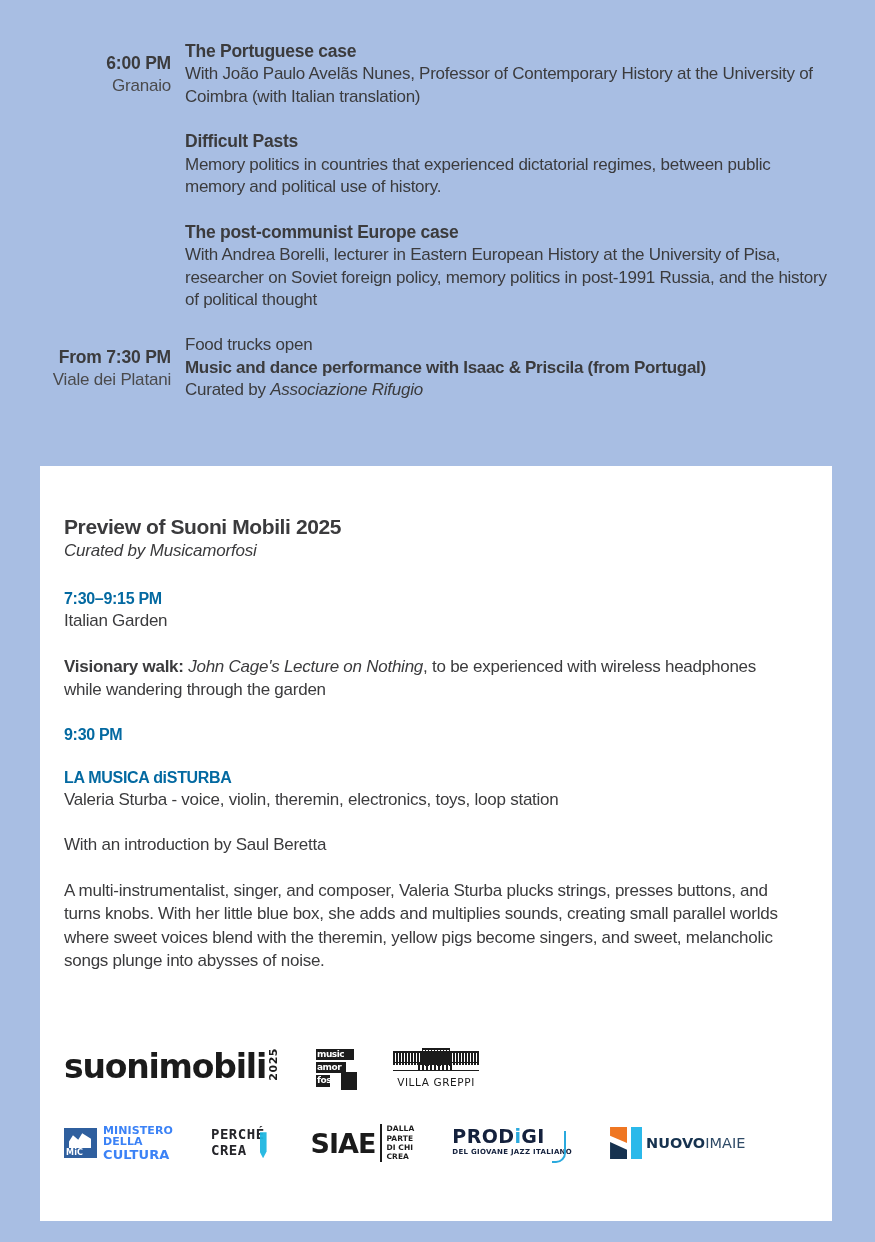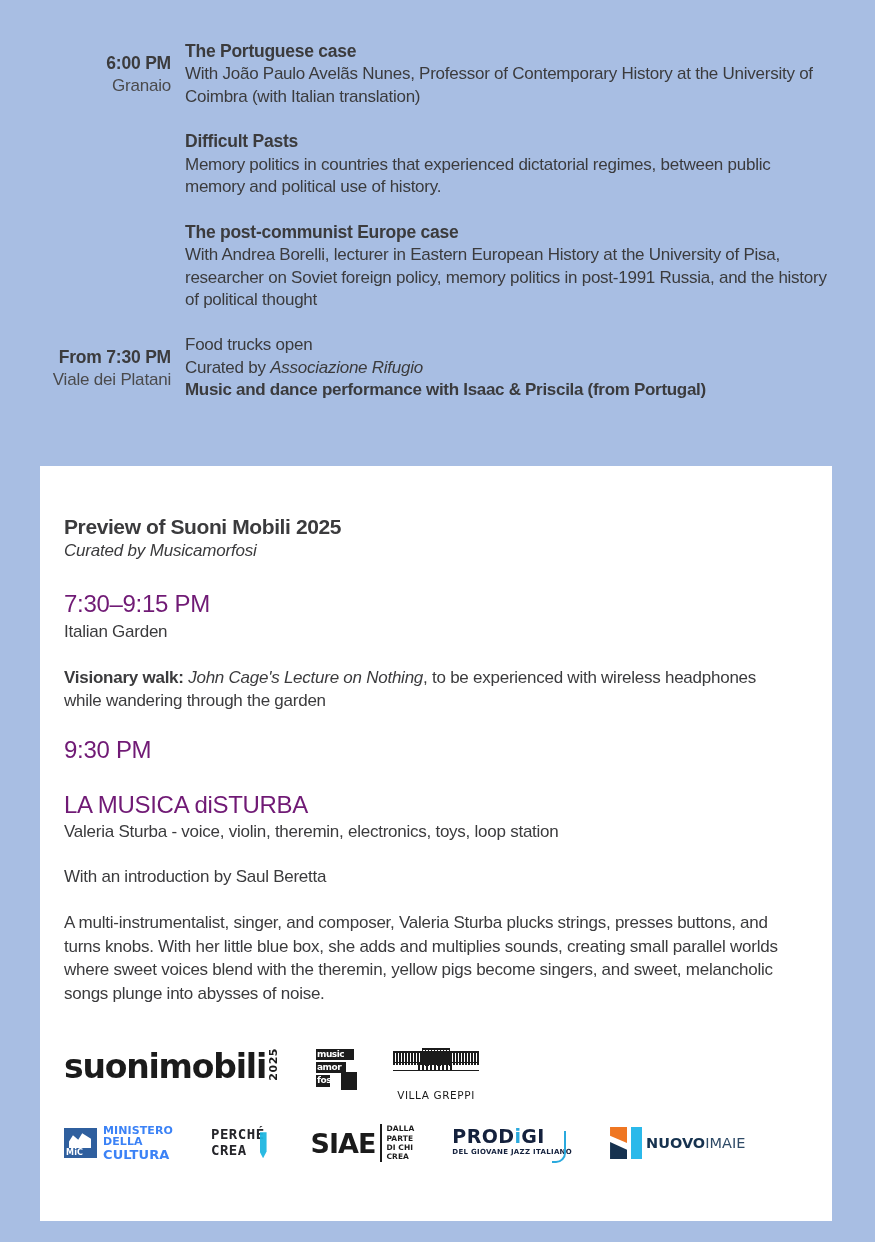--- a/index.html
+++ b/index.html
@@ -104,24 +104,24 @@
   .card .sub {
     margin: 1px 0 0 0;
     font-size: 17px;
     font-style: italic;
     color: #3b3b3d;
     letter-spacing: -0.2px;
   }
   .card .gap-lg { height: 27px; }
   .card .gap-md { height: 22px; }
   .card .strong {
-    font-size: 24px;
-    font-weight: normal;
+    font-size: 16px;
+    font-weight: bold;
     letter-spacing: -0.3px;
-    color: #701a75;
+    color: #0369a1;
     line-height: 1.35;
   }
   .card .body {
     font-size: 17px;
     letter-spacing: -0.25px;
     color: #3b3b3d;
     line-height: 1.35;
   }
   .card .para {
     font-size: 17px;
@@ -245,21 +245,21 @@
     position: absolute;
     left: 25px; width: 36px; bottom: 4px;
     height: 9px;
     background: repeating-linear-gradient(90deg,#1b1b1b 0 2px, transparent 2px 4px);
   }
   .lg-villa .nm {
     font-family: "DejaVu Sans", sans-serif;
     font-size: 10.5px;
     letter-spacing: 0.6px;
     font-weight: normal;
-    margin-top: 14px;
+    margin-top: 1px;
   }
 
   
   .lg-mic {
     display: flex;
     align-items: center;
     gap: 6px;
   }
   .lg-mic .emb {
     width: 33px;
@@ -448,22 +448,22 @@
       </div>
     </div>
 
     <div class="sched-row">
       <div class="sched-time">
         <span class="t">From 7:30 PM</span>
         <span class="v">Viale dei Platani</span>
       </div>
       <div class="sched-body">
         <span class="tx">Food trucks open</span>
+        <span class="tx bold">Music and dance performance with Isaac &amp; Priscila (from Portugal)</span>
         <span class="tx"><span>Curated by </span><span class="inline-em">Associazione Rifugio</span></span>
-        <span class="tx bold">Music and dance performance with Isaac &amp; Priscila (from Portugal)</span>
       </div>
     </div>
 
   </div>
 
   <div class="card">
     <div class="card-inner">
 
       <h1>Preview of Suoni Mobili 2025</h1>
       <p class="sub">Curated by  Musicamorfosi</p>

